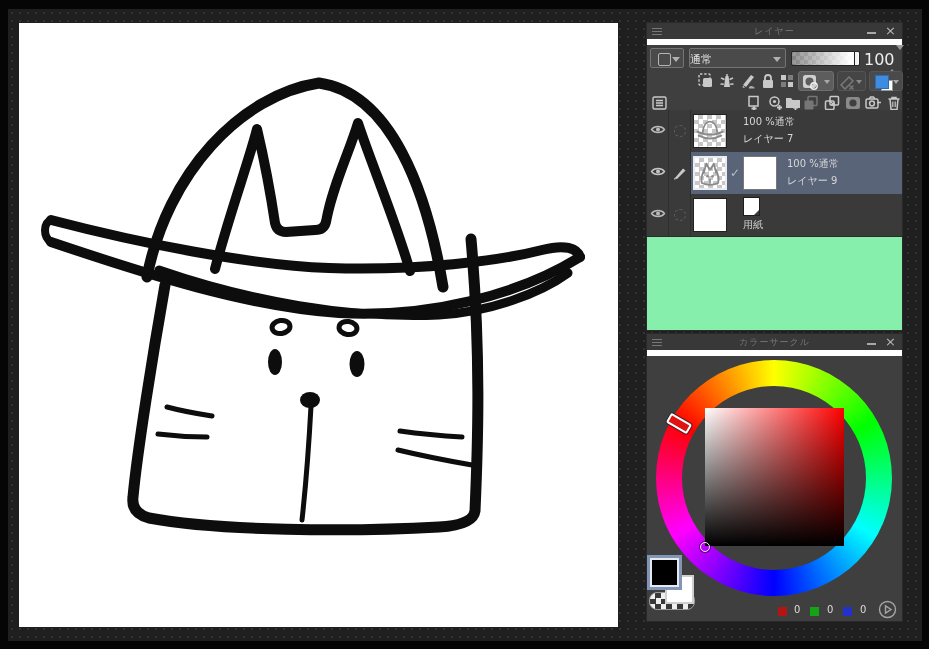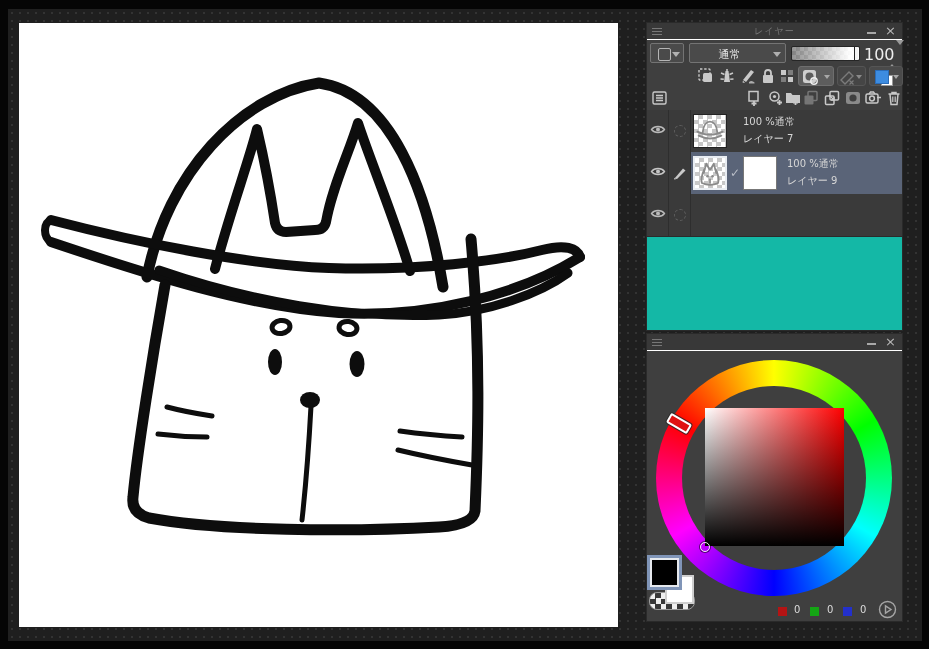--- a/index.html
+++ b/index.html
@@ -5,52 +5,52 @@
   html,body{margin:0;padding:0;background:#000;}
   .app{position:relative;width:929px;height:649px;background:#050505;overflow:hidden;
        font-family:"DejaVu Sans","Liberation Sans",sans-serif;-webkit-font-smoothing:antialiased;}
   .workspace{position:absolute;left:8px;top:9px;right:7px;bottom:8px;background:#1f1f1f;
        background-image:radial-gradient(#333 1px,transparent 1.2px);background-size:8px 8px;}
   
   .canvas{position:absolute;left:19px;top:23px;width:599px;height:604px;background:#fff;}
   .canvas svg{display:block;}
   
   .panel{position:absolute;left:646px;width:257px;background:#3f3f3f;border:1px solid #2a2a2a;box-sizing:border-box;}
-  .panel-title{position:relative;height:16px;background:#383838;border-bottom:1px solid #ffffff;}
+  .panel-title{position:relative;height:16px;background:#383838;border-bottom:6px solid #ffffff;}
   .panel-title .ttl{position:absolute;left:0;right:0;top:2px;text-align:center;font-size:9px;color:#757575;letter-spacing:1px;}
   .hamb{position:absolute;left:5px;top:5px;width:10px;height:1px;background:#777;
         box-shadow:0 3px 0 #777,0 6px 0 #777;}
   .minbar{position:absolute;right:26px;top:9px;width:9px;height:2px;background:#a8a8a8;cursor:pointer;}
   .closex{position:absolute;right:6px;top:0px;font-size:13px;color:#b8b8b8;cursor:pointer;line-height:16px;}
   
   #layers{top:22px;height:309px;}
   .ctl-row{position:relative;}
   .dd{position:absolute;background:#4a4a4a;border:1px solid #747474;border-radius:2px;box-sizing:border-box;}
   .chev{display:inline-block;width:0;height:0;border-left:4px solid transparent;border-right:4px solid transparent;border-top:5px solid #b0b0b0;}
   .dd .chev{position:absolute;right:4px;top:8px;}
   .type-sq{position:absolute;left:7px;top:4px;width:11px;height:11px;border:1.5px solid #b5b5b5;border-radius:2px;}
-  .blend-label{position:absolute;left:0;right:16px;top:3px;text-align:center;font-size:11px;color:#e3e3e3;}
+  .blend-label{position:absolute;left:0;right:16px;top:3px;font-size:11px;color:#e3e3e3;}
   .slider{position:absolute;border:1px solid #262626;border-radius:2px;overflow:hidden;
      background-image:linear-gradient(to right,rgba(120,120,120,.75),rgba(255,255,255,.95) 85%),
        conic-gradient(#9a9a9a 25%,#e8e8e8 0 50%,#9a9a9a 0 75%,#e8e8e8 0);
      background-size:100% 100%,8px 8px;}
   .slider .handle{position:absolute;right:1px;top:0;bottom:0;width:3px;background:#f2f2f2;border-left:1px solid #222;}
   .opval{position:absolute;font-size:16px;color:#ededed;}
   .spin{position:absolute;width:9px;}
   .spin .up{width:0;height:0;border-left:4px solid transparent;border-right:4px solid transparent;border-bottom:5px solid #9a9a9a;margin-bottom:3px;}
   .spin .dn{width:0;height:0;border-left:4px solid transparent;border-right:4px solid transparent;border-top:5px solid #9a9a9a;}
   .ico{position:absolute;width:18px;height:18px;cursor:pointer;}
   .ico svg{display:block;}
   .press-btn{position:absolute;height:20px;background:#5d5d5d;border:1px solid #6e6e6e;border-radius:3px;box-sizing:border-box;cursor:pointer;}
   .flat-btn{position:absolute;height:20px;background:#454545;border:1px solid #555;border-radius:3px;box-sizing:border-box;cursor:pointer;}
   .btn-chev{position:absolute;right:3px;top:8px;width:0;height:0;border-left:3.5px solid transparent;border-right:3.5px solid transparent;border-top:4.5px solid #a8a8a8;}
   .lc-blue{position:absolute;left:5px;top:3px;width:12px;height:12px;background:#3d8ce0;border:1px solid #2a6cb8;z-index:2;}
   .lc-white{position:absolute;left:11px;top:8px;width:10px;height:9px;background:#fff;border:1px solid #999;z-index:1;}
   
-  .layer-list{position:absolute;left:0;right:0;top:87px;bottom:0;background:#14b8a6;}
+  .layer-list{position:absolute;left:0;right:0;top:87px;bottom:0;background:#86efac;}
   .lrow{position:absolute;left:0;right:0;height:42px;background:#3a3a3a;border-bottom:1px solid #2b2b2b;}
   .col-eye{position:absolute;left:0;top:0;bottom:0;width:21px;border-right:1px solid #2e2e2e;}
   .col-target{position:absolute;left:22px;top:0;bottom:0;width:21px;border-right:1px solid #2e2e2e;}
   .row-body{position:absolute;left:44px;right:0;top:0;bottom:0;}
   .row-body.sel{background:#5a6478;}
   .eye{position:absolute;left:3px;top:14px;}
   .dash-circle{position:absolute;left:5px;top:15px;width:10px;height:10px;border:1px dashed #5e5e5e;border-radius:50%;}
   .thumb{position:absolute;left:2px;top:4px;width:34px;height:34px;box-sizing:border-box;
      background-image:conic-gradient(#c7c7c7 25%,#fff 0 50%,#c7c7c7 0 75%,#fff 0);background-size:9px 9px;border:1px solid #222;}
   .thumb.selthumb{border:2px solid #e9edf2;}
@@ -318,27 +318,36 @@
       <div class="lrow" style="top:84px;">
         <span class="col-eye">
           <svg class="eye" width="16" height="11" viewBox="0 0 16 11" fill="none" stroke="#b9b9b9" stroke-width="1.3">
             <path d="M1.5 5.5 C4.5 1.5 11.5 1.5 14.5 5.5 C11.5 9.5 4.5 9.5 1.5 5.5 Z"></path>
               <circle cx="8" cy="5.5" r="2" fill="#b9b9b9" stroke="none"></circle>
             </svg>
         </span>
         <span class="col-target">
             <span class="dash-circle"></span>
           </span>
+        <div class="row-body">
+          <span class="thumb white"></span>
+          <span class="paper-ico">
+              <i></i>
+              <b></b>
+            </span>
+          <span class="ltext2" style="left:52px;top:24px;">用紙</span>
+        </div>
       </div>
     </div>
   </div>
 
   <div class="panel" id="colorwheel">
     <div class="panel-title">
       <span class="hamb"></span>
+      <span class="ttl">カラーサークル</span>
       <span class="minbar"></span>
       <span class="closex">×</span>
     </div>
 
     <div class="ring"></div>
     <div class="svsq"></div>
     <div class="hue-cursor"></div>
     <div class="sv-marker"></div>
 
     <div class="fg-swatch"></div>

